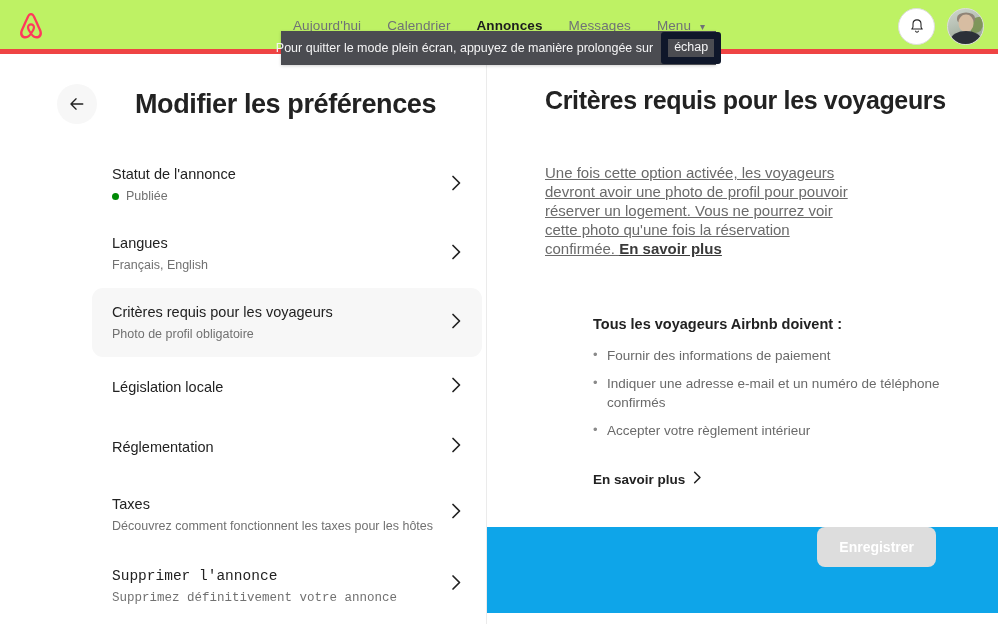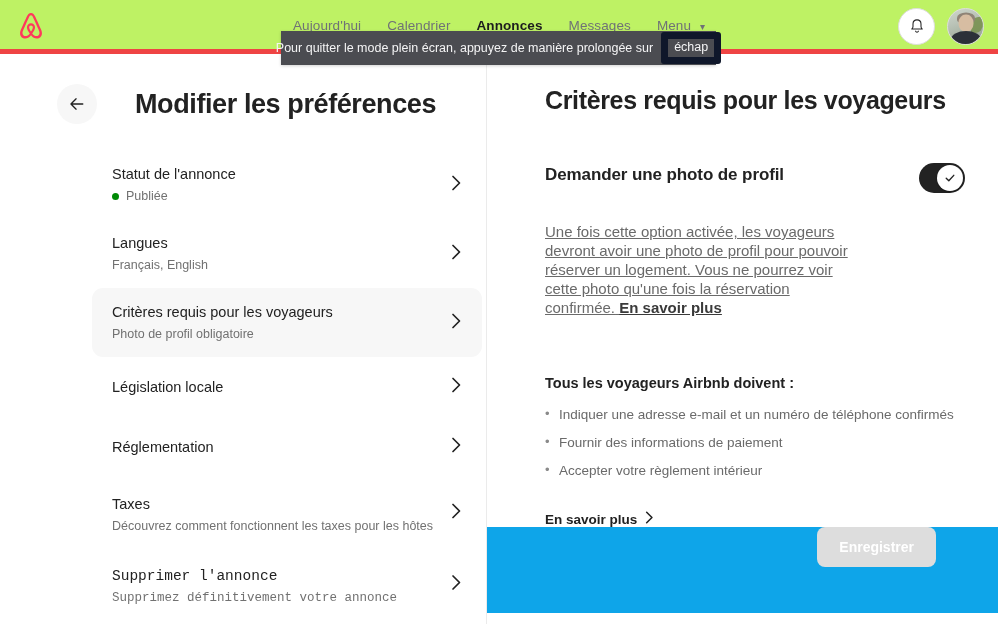--- a/index.html
+++ b/index.html
@@ -142,21 +142,21 @@
     background: #fff;
     display: flex; align-items: center; justify-content: center;
     box-shadow: 0 1px 2px rgba(0,0,0,.28);
   }
   .toggle-desc {
     margin-top: 29px; width: 315px;
     font-size: 15px; line-height: 19px; color: #6a6a6a; text-decoration: underline;
   }
   .link-underline { color: #3a3a3a; text-decoration: underline; font-weight: bold; cursor: pointer; }
 
-  .req-block { margin-top: 58px; }
+  .req-block { margin-top: 58px; margin-left: 48px; }
   .req-title { font-size: 14.5px; font-weight: bold; color: #222; }
   .req-list { margin-top: 14px; list-style: none; }
   .req-list li {
     font-size: 13.5px; color: #6a6a6a; line-height: 19px;
     margin-bottom: 9px; padding-left: 14px; position: relative;
   }
   .req-list li::before {
     content: "•"; position: absolute; left: 0; top: -1px; color: #8a8a8a; font-size: 13px;
   }
   .learn-more {
@@ -329,41 +329,31 @@
     </div>
 
     <div class="v-divider"></div>
 
     <div class="col-right">
       <div class="right-inner">
 
         <h2 class="right-title">Critères requis pour les voyageurs</h2>
 
         <div class="toggle-block">
-          <div class="toggle-head">
-            <div class="toggle-title">Demander une photo de profil</div>
-            <div class="switch">
-              <div class="knob">
-                <svg width="12" height="12" viewBox="0 0 14 14" fill="none">
-                  <path d="M2.6 7.3l3 3 5.8-6.4" stroke="#222" stroke-width="1.6" stroke-linecap="round" stroke-linejoin="round"></path>
-                </svg>
-              </div>
-            </div>
-          </div>
           <p class="toggle-desc">
             <span>Une fois cette option activée, les voyageurs devront avoir une photo de profil pour pouvoir réserver un logement. Vous ne pourrez voir cette photo qu'une fois la réservation confirmée.</span>
             <span class="link-underline">En savoir plus</span>
           </p>
         </div>
 
         <div class="req-block">
           <div class="req-title">Tous les voyageurs Airbnb doivent :</div>
           <ul class="req-list">
+            <li>Fournir des informations de paiement</li>
             <li>Indiquer une adresse e-mail et un numéro de téléphone confirmés</li>
-            <li>Fournir des informations de paiement</li>
             <li>Accepter votre règlement intérieur</li>
           </ul>
           <div class="learn-more">
             <span>En savoir plus</span>
             <span>
               <svg width="9" height="13" viewBox="0 0 11 16" fill="none">
                 <path d="M2 1.5L8.5 8 2 14.5" stroke="#222" stroke-width="1.9" stroke-linecap="round" stroke-linejoin="round"></path>
               </svg>
             </span>
           </div>

